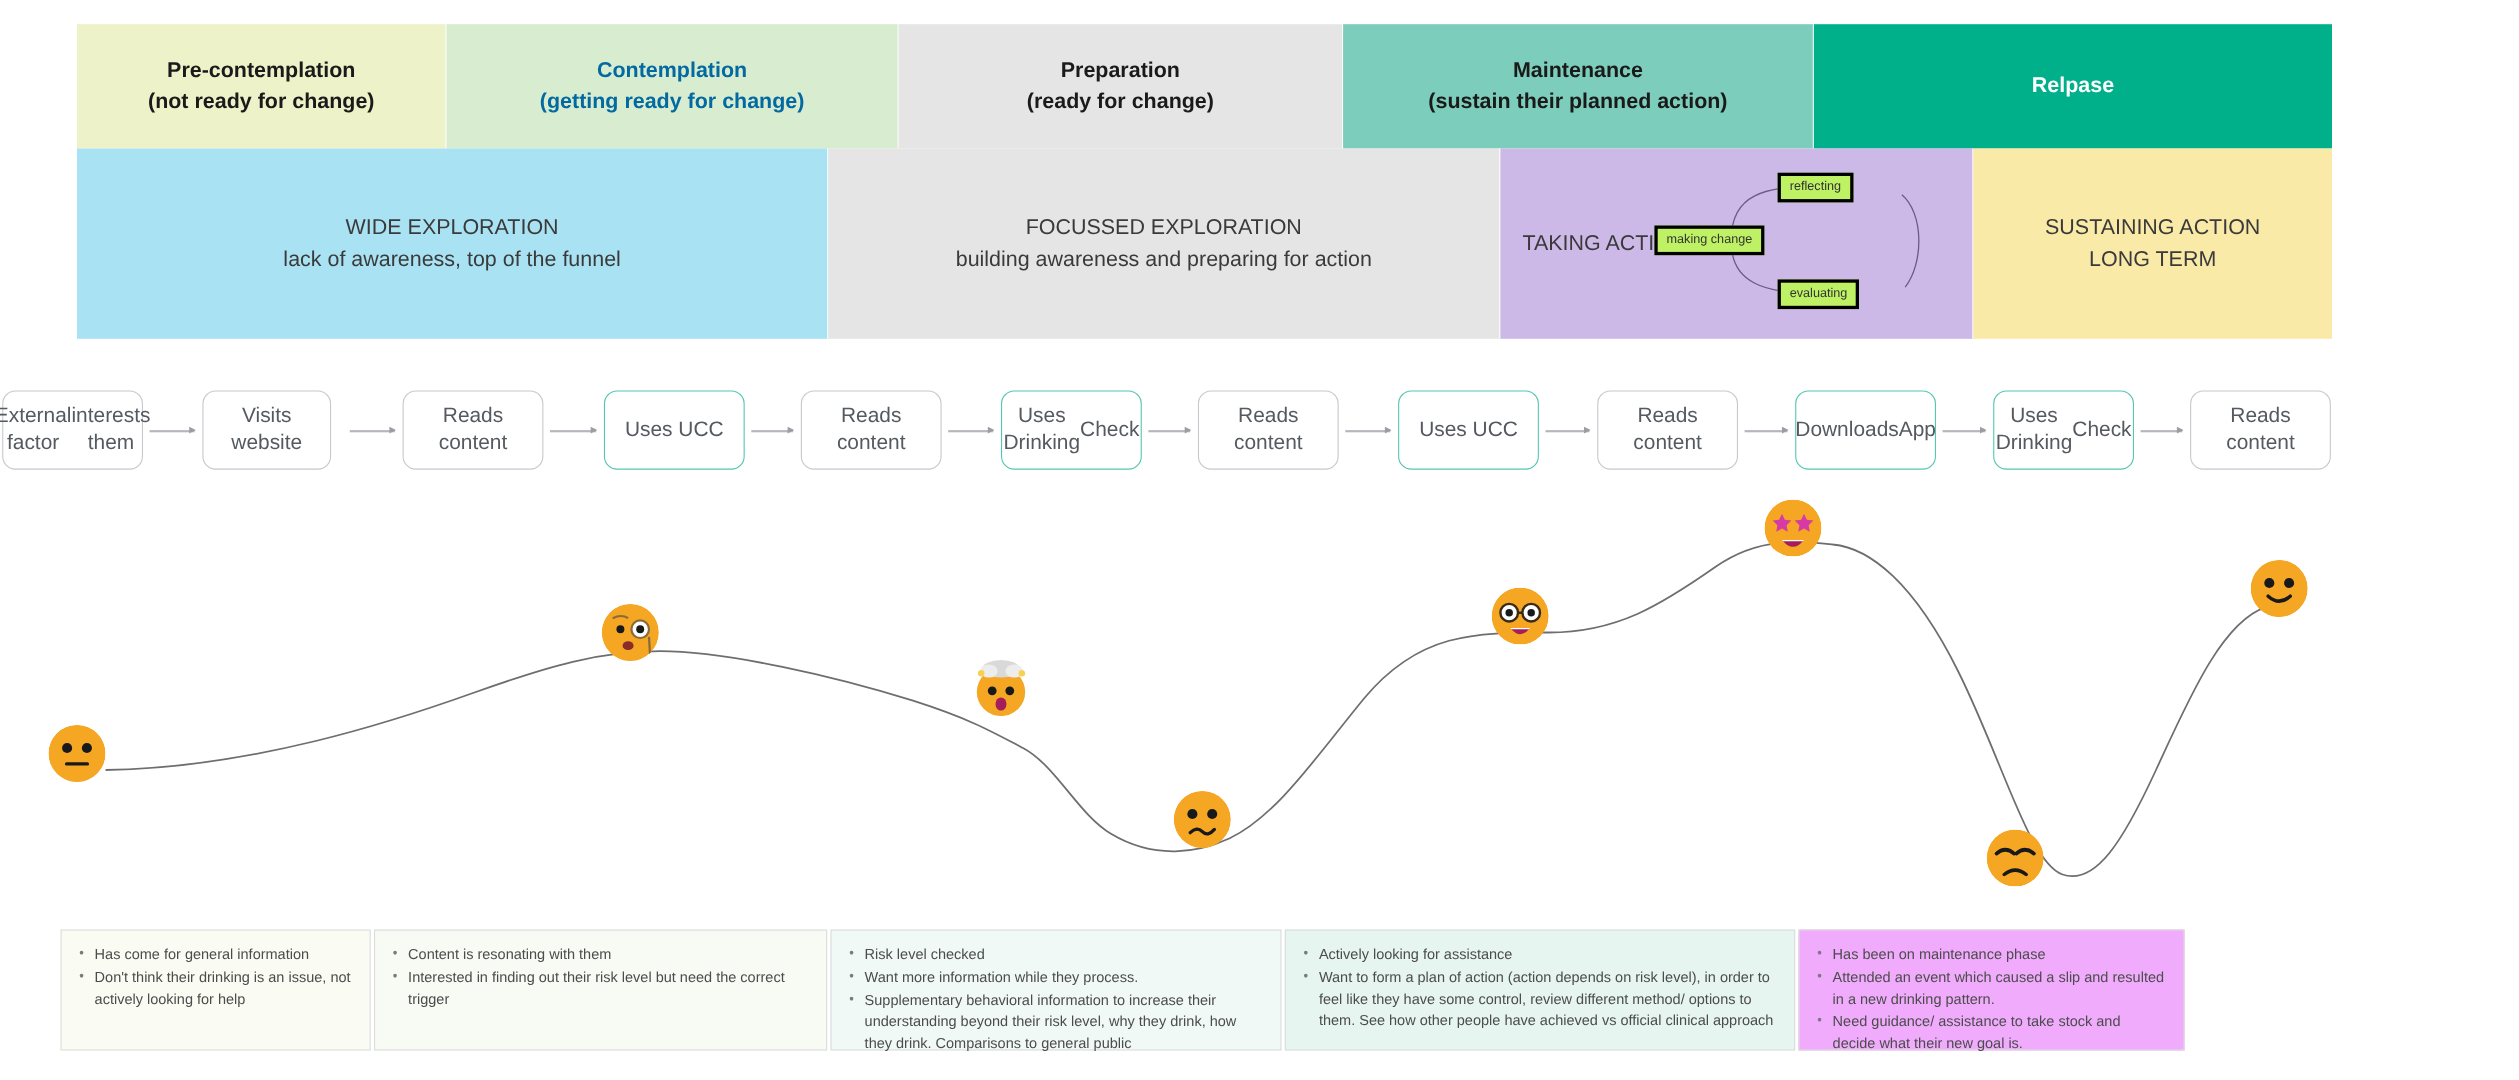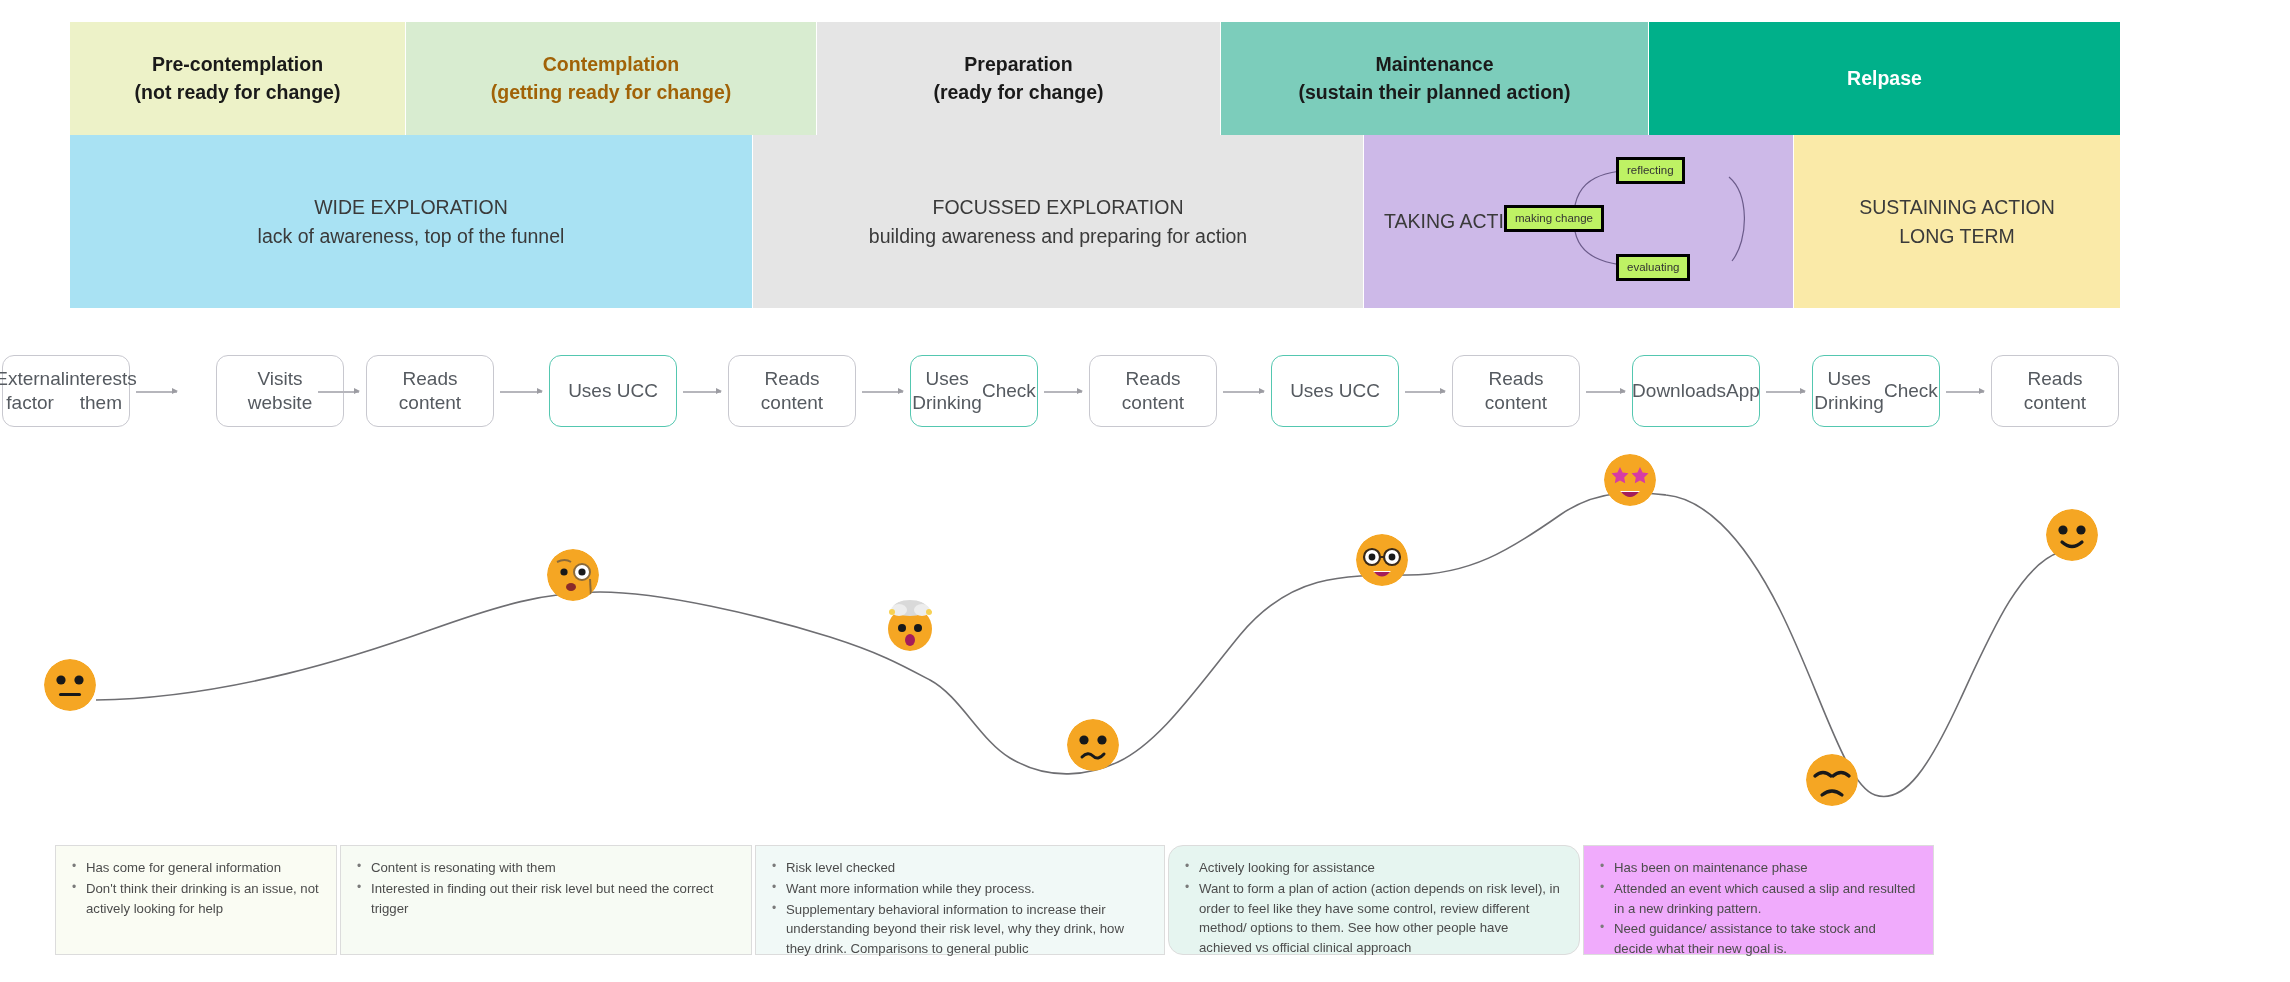--- a/index.html
+++ b/index.html
@@ -74,21 +74,21 @@
 </head>
 <body>
 
 <div id="stage">
 
   <div class="stage-band">
       <div class="stage-cell" style="width: 336px; background: rgb(237, 242, 200); color: rgb(26, 26, 26);">
         <div>Pre-contemplation</div>
         <div class="sub">(not ready for change)</div>
       </div>
-      <div class="stage-cell" style="width: 411px; background: rgb(216, 236, 208); color: #a16207; text-align: center;">
+      <div class="stage-cell" style="width: 411px; background: rgb(216, 236, 208); color: #0369a1; text-align: center;">
         <div>Contemplation</div>
         <div class="sub">(getting ready for change)</div>
       </div>
       <div class="stage-cell" style="width: 404px; background: #e5e5e5; color: rgb(26, 26, 26);">
         <div>Preparation</div>
         <div class="sub">(ready for change)</div>
       </div>
       <div class="stage-cell" style="width: 428px; background: rgb(124, 205, 187); color: rgb(26, 26, 26);">
         <div>Maintenance</div>
         <div class="sub">(sustain their planned action)</div>
@@ -125,21 +125,21 @@
         <div>LONG TERM</div>
       </div>
     </div>
 
   <div class="steps">
       <div class="step" style="left: 2px; width: 128px;">
         <div>External factor</div>
         <div>interests them</div>
       </div>
       <div class="connector" style="left: 136px; width: 41px;"></div>
-      <div class="step" style="left: 184px; width: 128px; margin-left: 32px;">
+      <div class="step" style="left: 184px; width: 117px;">
         <div>Visits website</div>
       </div>
       <div class="connector" style="left: 318px; width: 41px;"></div>
       <div class="step" style="left: 366px; width: 128px;">
         <div>Reads content</div>
       </div>
       <div class="connector" style="left: 500px; width: 42px;"></div>
       <div class="step hl" style="left: 549px; width: 128px;">
         <div>Uses UCC</div>
       </div>
@@ -252,21 +252,21 @@
           <li>Interested in finding out their risk level but need the correct trigger</li>
         </ul>
       </div>
       <div class="insight" style="width: 410px; background: rgb(241, 249, 247);">
         <ul>
           <li>Risk level checked</li>
           <li>Want more information while they process.</li>
           <li>Supplementary behavioral information to increase their understanding beyond their risk level, why they drink, how they drink. Comparisons to general public</li>
         </ul>
       </div>
-      <div class="insight" style="width: 412px; background: rgb(230, 245, 240); border-radius: 15px;">
+      <div class="insight" style="width: 464px; background: rgb(230, 245, 240);">
         <ul>
           <li>Actively looking for assistance</li>
           <li>Want to form a plan of action (action depends on risk level), in order to feel like they have some control, review different method/ options to them. See how other people have achieved vs official clinical approach</li>
         </ul>
       </div>
       <div class="insight" style="width: 351px; background: #f0abfc;">
         <ul>
           <li>Has been on maintenance phase</li>
           <li>Attended an event which caused a slip and resulted in a new drinking pattern.</li>
           <li>Need guidance/ assistance to take stock and decide what their new goal is.</li>

